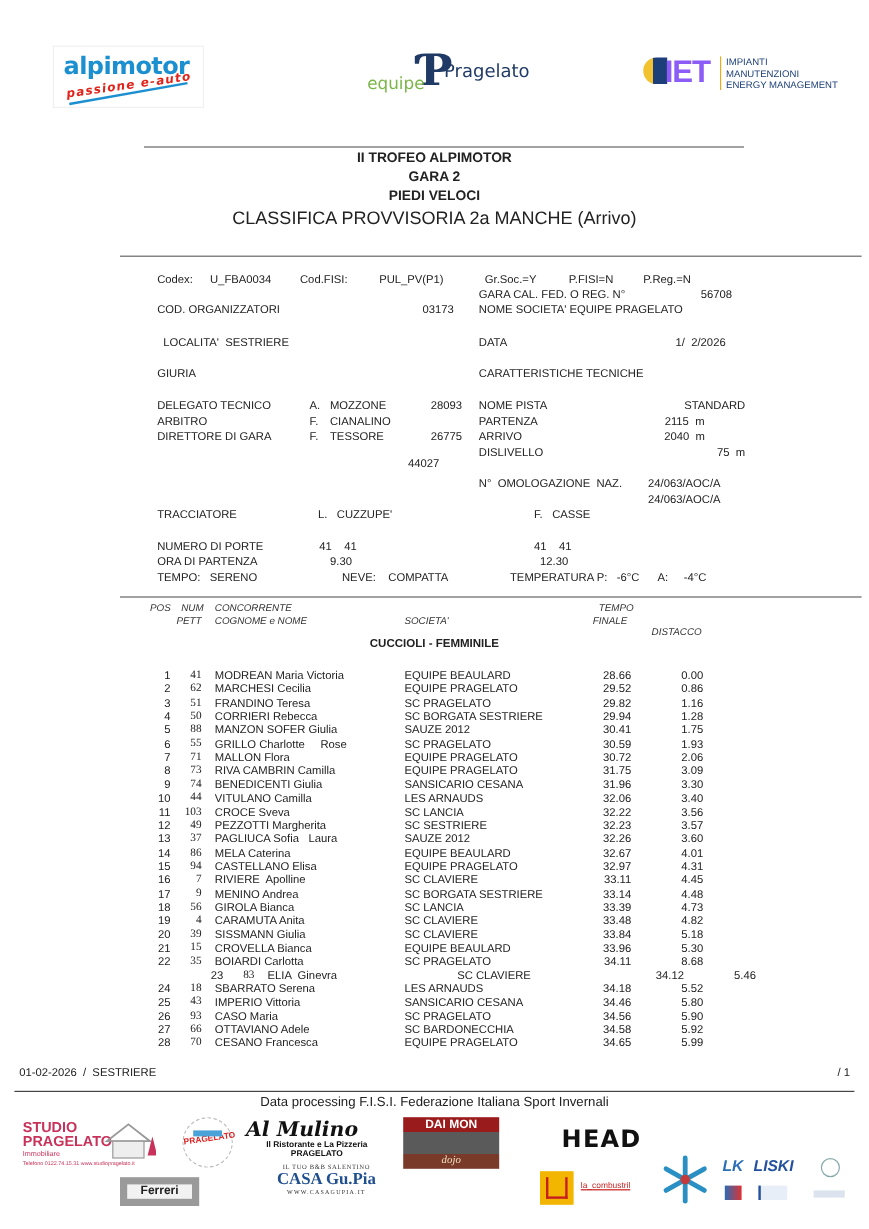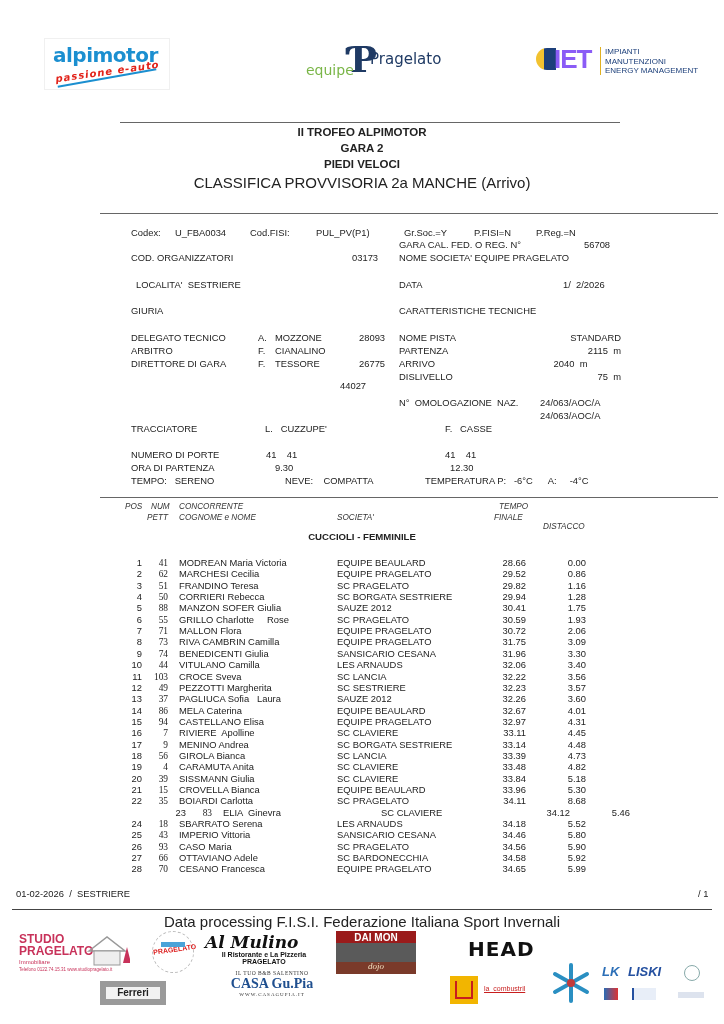--- a/index.html
+++ b/index.html
@@ -119,21 +119,21 @@
   <span class="abs t9" style="left:131px; top:358px;">DIRETTORE DI GARA</span>
   <span class="abs t9" style="left:258px; top:358px;">F.</span>
   <span class="abs t9" style="left:275px; top:358px;">TESSORE</span>
   <span class="abs t9" style="left:359px; top:358px;">26775</span>
 </div>
 
 <div>
   <span class="abs t9" style="left:399px; top:332px;">NOME PISTA</span>
   <span class="abs t9" style="left:520px; top:332px; width:101px; text-align:right;">STANDARD</span>
   <span class="abs t9" style="left:399px; top:345px;">PARTENZA</span>
-  <span class="abs t9" style="left:520px; top:345px; width:101px; text-align:right;">2115  m</span>
+  <span class="abs t9" style="left:520px; top:345px; width:101px; text-align:center;">2115  m</span>
   <span class="abs t9" style="left:399px; top:358px;">ARRIVO</span>
   <span class="abs t9" style="left:520px; top:358px; width:101px; text-align:center;">2040  m</span>
   <span class="abs t9" style="left:399px; top:371px;">DISLIVELLO</span>
   <span class="abs t9" style="left:520px; top:371px; width:101px; text-align:right;">75  m</span>
 </div>
 
 <span class="abs t9" style="left:399px; top:397px;">N°  OMOLOGAZIONE  NAZ.</span>
 <span class="abs t9" style="left:540px; top:397px;">24/063/AOC/A</span>
 <span class="abs t9" style="left:540px; top:410px;">24/063/AOC/A</span>
 
@@ -392,21 +392,21 @@
       <span class="c-name">CESANO Francesca</span>
       <span class="c-soc">EQUIPE PRAGELATO</span>
       <span class="c-time">34.65</span>
       <span class="c-gap">5.99</span>
     </div>
   </div>
 
 <span class="abs t9" style="left:16px; top:888px;">01-02-2026  /  SESTRIERE</span>
 <span class="abs t9" style="left:698px; top:888px;">/ 1</span>
 <div class="hr" style="left:12px; top:909px; width:700px; background:#444;"></div>
-<div class="abs" style="left:0; width:724px; top:913px; text-align:center; font-size:15px;">Data processing F.I.S.I. Federazione Italiana Sport Invernali</div>
+<div class="abs" style="left:0; width:724px; top:913px; text-align:center; font-size:11px;">Data processing F.I.S.I. Federazione Italiana Sport Invernali</div>
 
 <div class="sp" style="left:15px; top:931px; width:115px; height:45px;">
   <div style="position:absolute; left:4px; top:2px; font:bold 12px 'Liberation Sans',sans-serif; color:#c8325a; line-height:12px;">
     <div>STUDIO</div>
     <div>PRAGELATO</div>
   </div>
   <div style="position:absolute; left:4px; top:28px; font:6px 'Liberation Sans',sans-serif; color:#c8325a;">Immobiliare</div>
   <div style="position:absolute; left:4px; top:36px; font:4.5px 'Liberation Sans',sans-serif; color:#c8325a; white-space:nowrap;">Telefono 0122.74.15.31  www.studiopragelato.it</div>
   <svg style="position:absolute; left:70px; top:2px;" width="45" height="34">
     <polygon points="4,18 22,4 40,18" fill="none" stroke="#999" stroke-width="1.5"></polygon>

